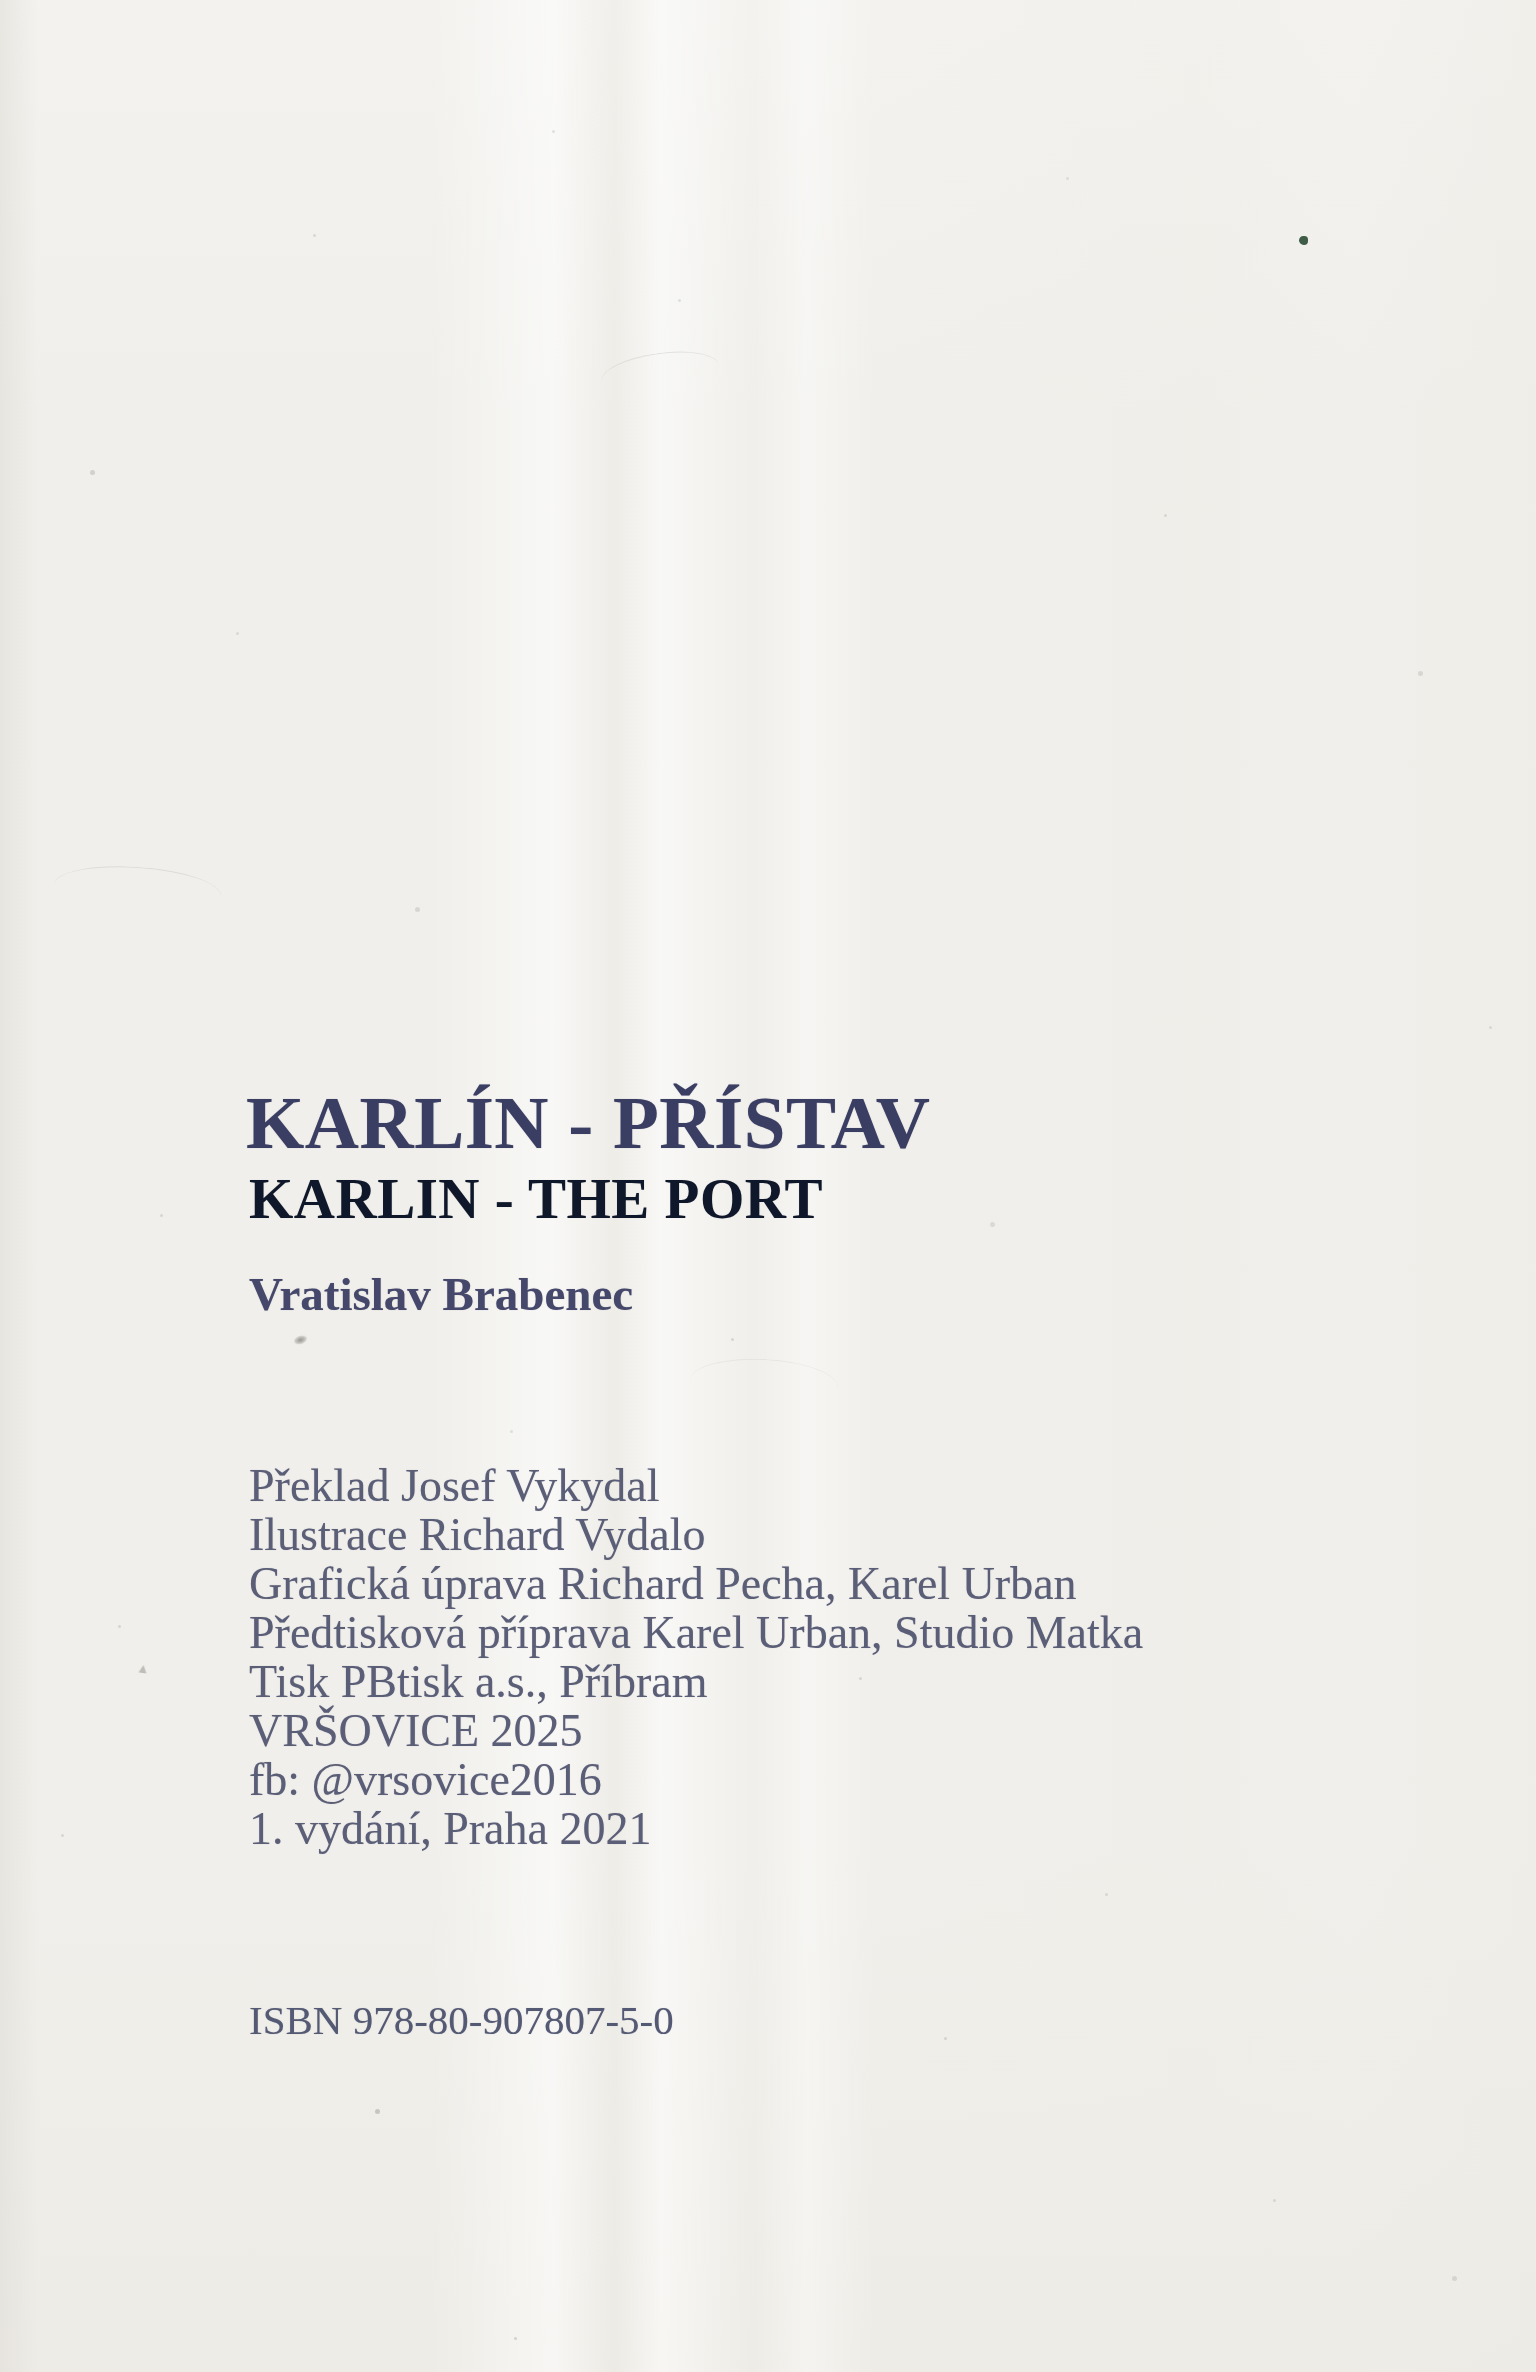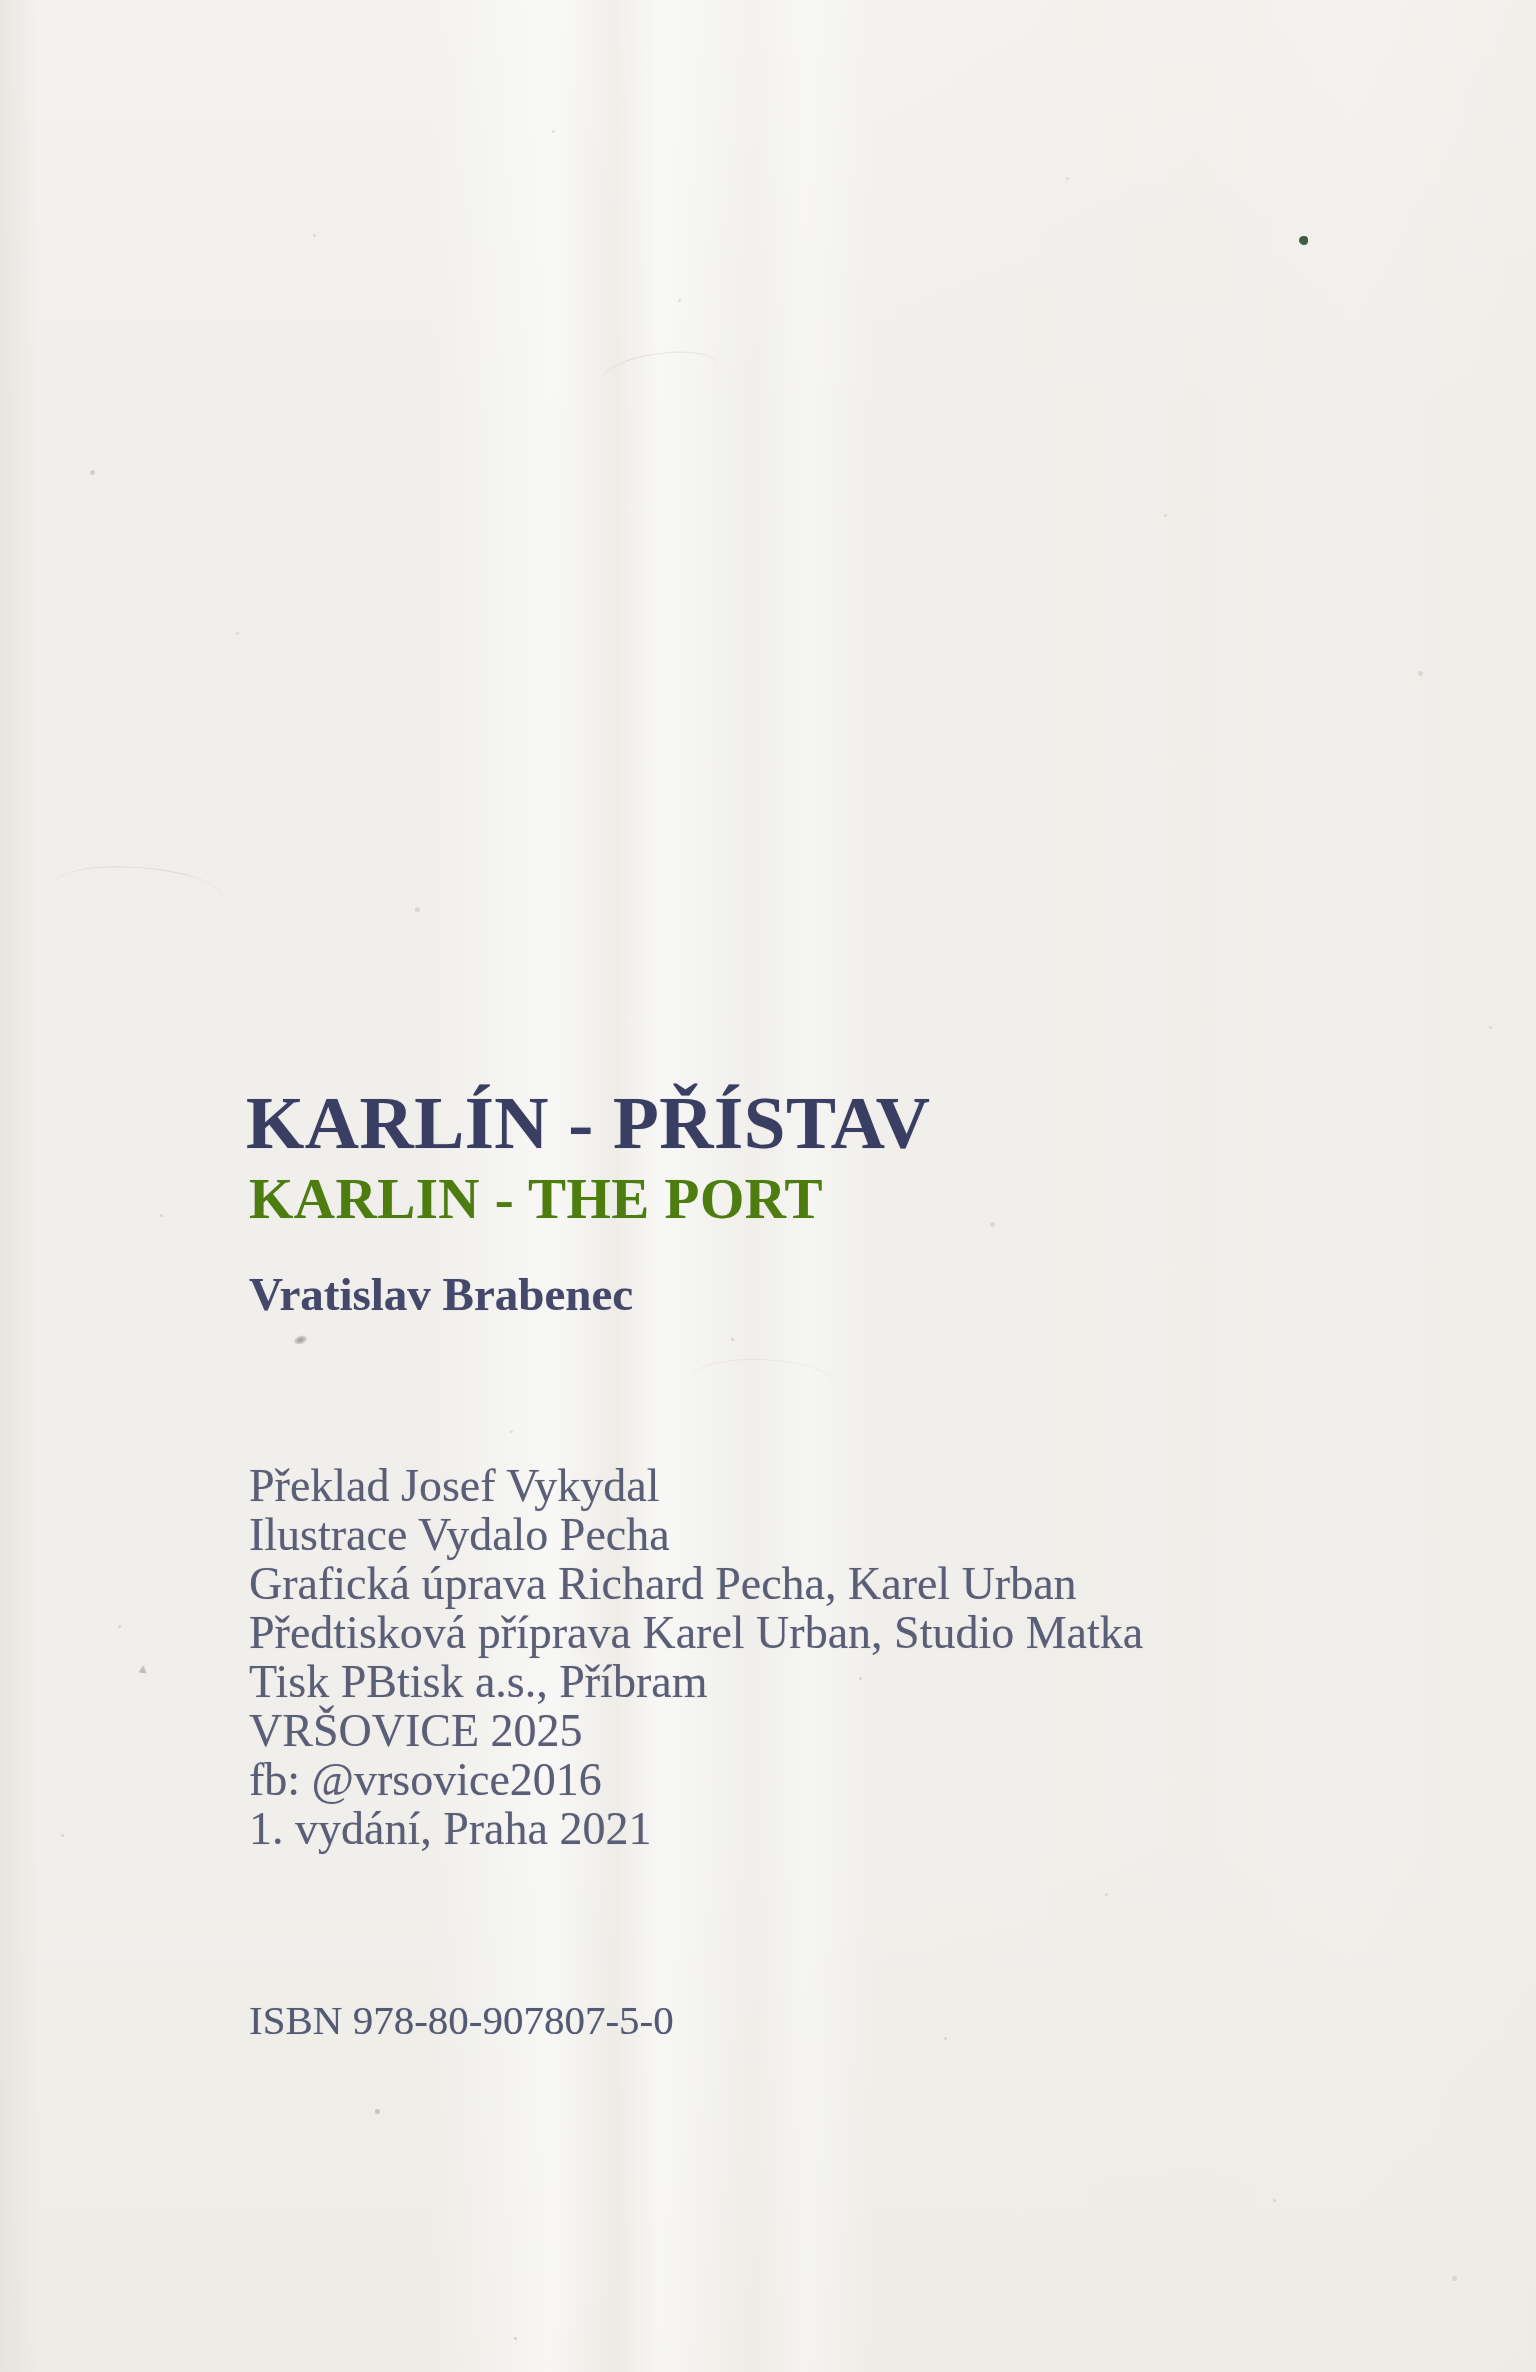--- a/index.html
+++ b/index.html
@@ -119,21 +119,21 @@
     text-shadow: 0 0 1px rgba(59,62,99,0.40);
     white-space: nowrap;
   }
   .book-subtitle {
     position: absolute;
     left: 249px; top: 1166px;
     margin: 0;
     font-size: 57px;
     font-weight: bold;
     letter-spacing: 0.5px;
-    color: #4d7c0f;
+    color: #0f172a;
     text-shadow: 0 0 1px rgba(155,155,152,0.45);
     white-space: nowrap;
   }
   .author {
     position: absolute;
     left: 249px; top: 1267px;
     margin: 0;
     font-size: 47px;
     font-weight: bold;
     color: #45486b;
@@ -176,21 +176,21 @@
 
   <div class="text-layer">
     <h1 class="book-title">KARLÍN - PŘÍSTAV</h1>
 
     <h2 class="book-subtitle">KARLIN - THE PORT</h2>
 
     <div class="author">Vratislav Brabenec</div>
 
     <div class="credits">
       <div>Překlad Josef Vykydal</div>
-      <div>Ilustrace Vydalo Pecha</div>
+      <div>Ilustrace Richard Vydalo</div>
       <div>Grafická úprava Richard Pecha, Karel Urban</div>
       <div>Předtisková příprava Karel Urban, Studio Matka</div>
       <div>Tisk PBtisk a.s., Příbram</div>
       <div>VRŠOVICE 2025</div>
       <div>fb: @vrsovice2016</div>
       <div>1. vydání, Praha 2021</div>
     </div>
 
     <div class="isbn">ISBN 978-80-907807-5-0</div>
   </div>

